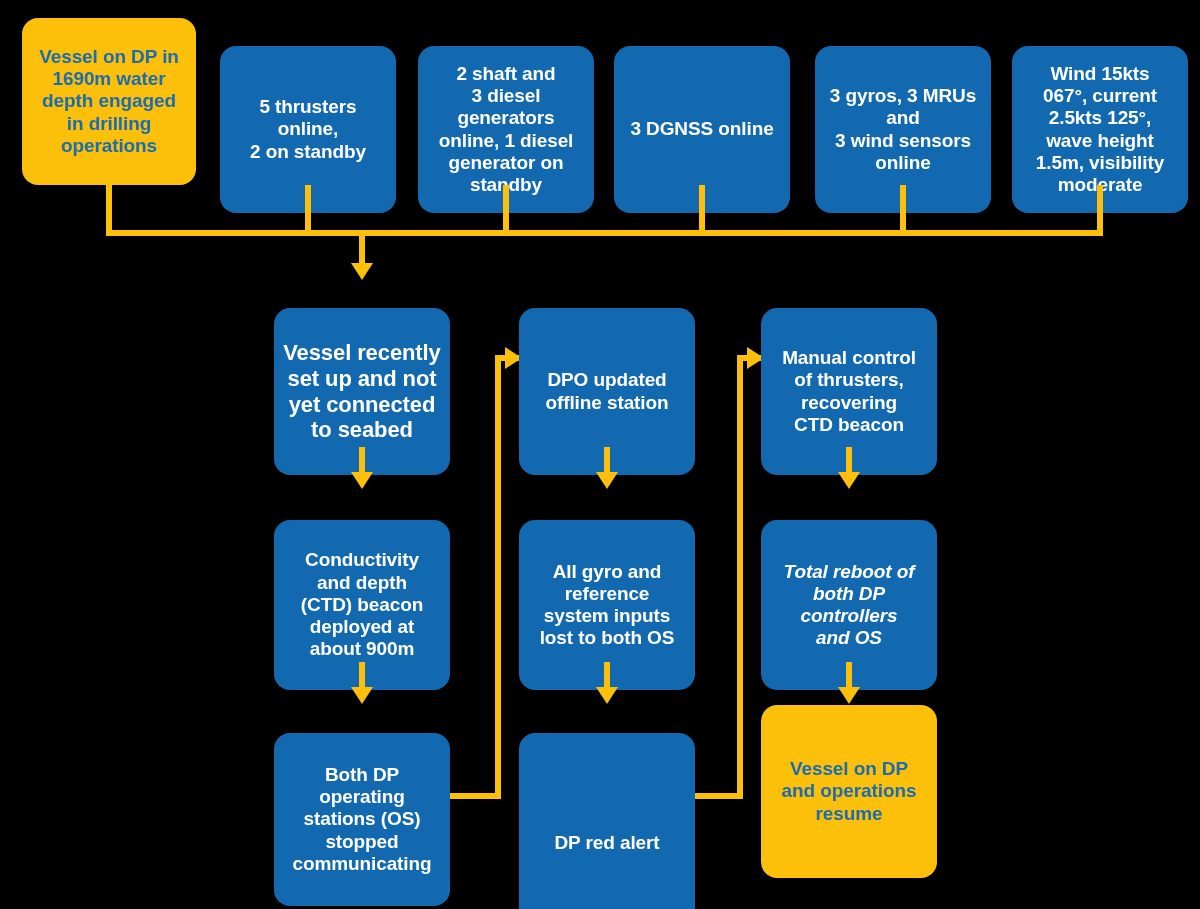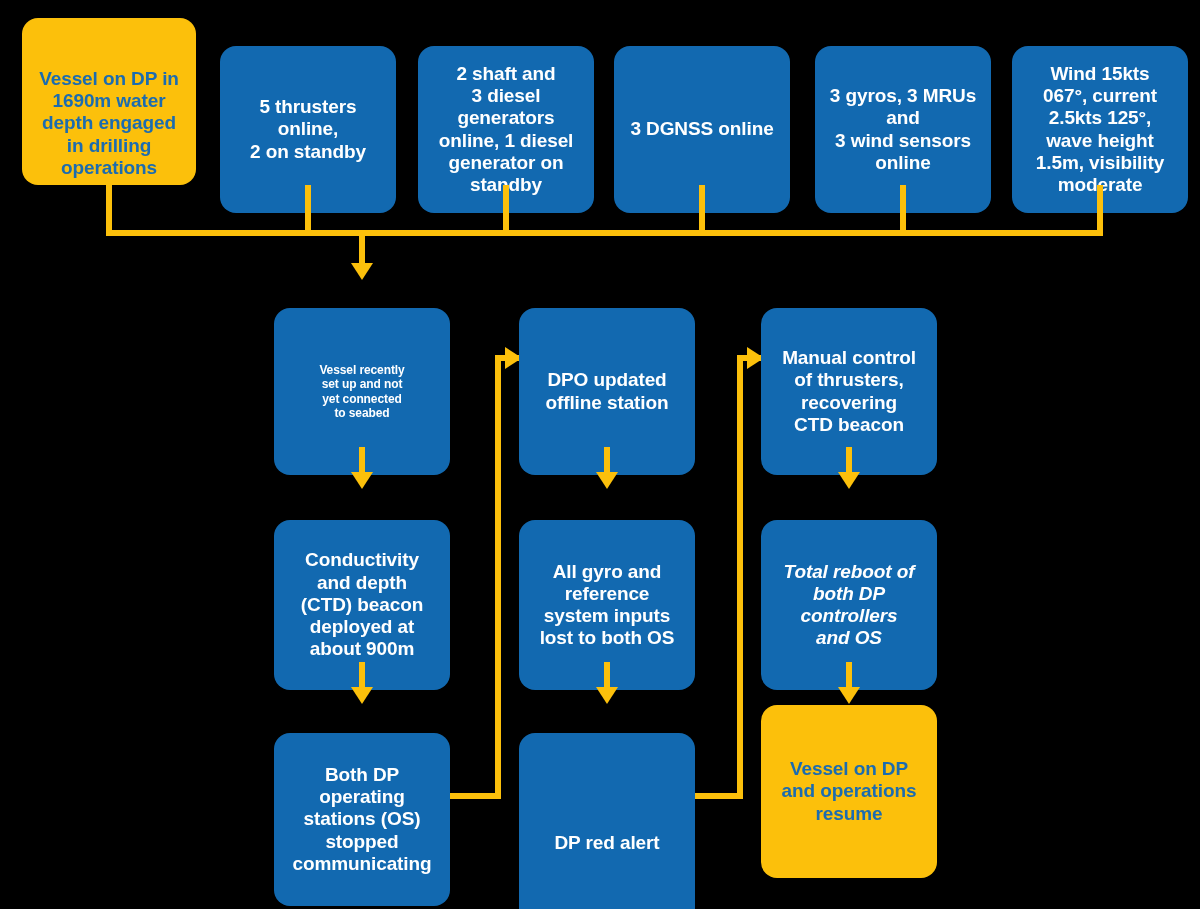--- a/index.html
+++ b/index.html
@@ -46,21 +46,21 @@
     border-top:11px solid transparent;
     border-bottom:11px solid transparent;
     border-left:17px solid #FCC00B;
   }
 </style>
 </head>
 <body>
 
 <div id="stage">
 
-  <div class="node yellow" style="left:22px;top:18px;width:174px;height:167px;font-size:19px;align-items:flex-end;">
+  <div class="node yellow" style="left:22px;top:18px;width:174px;height:167px;font-size:19px;">
     <span class="lbl">Vessel on DP in
 1690m water
 depth engaged
 in drilling
 operations</span>
   </div>
 
   <div class="node blue" style="left:220px;top:18px;width:176px;height:167px;font-size:19px;">
     <span class="lbl">5 thrusters
 online,
@@ -101,21 +101,21 @@
   <div class="conn v" style="left:503px;top:185px;height:51px;"></div>
   <div class="conn v" style="left:699px;top:185px;height:51px;"></div>
   <div class="conn v" style="left:900px;top:185px;height:51px;"></div>
   <div class="conn v" style="left:1097px;top:185px;height:51px;"></div>
 
   <div class="conn h" style="left:106px;top:230px;width:997px;"></div>
 
   <div class="conn v" style="left:359px;top:230px;height:35px;"></div>
   <div class="arrow-down" style="left:351px;top:263px;"></div>
 
-  <div class="node blue" style="left:274px;top:280px;width:176px;height:167px;font-size:12px;">
+  <div class="node blue" style="left:274px;top:280px;width:176px;height:167px;font-size:22px;">
     <span class="lbl">Vessel recently
 set up and not
 yet connected
 to seabed</span>
   </div>
 
   <div class="conn v" style="left:359px;top:447px;height:27px;"></div>
   <div class="arrow-down" style="left:351px;top:472px;"></div>
 
   <div class="node blue" style="left:274px;top:492px;width:176px;height:170px;font-size:19px;border-radius:16px;">

